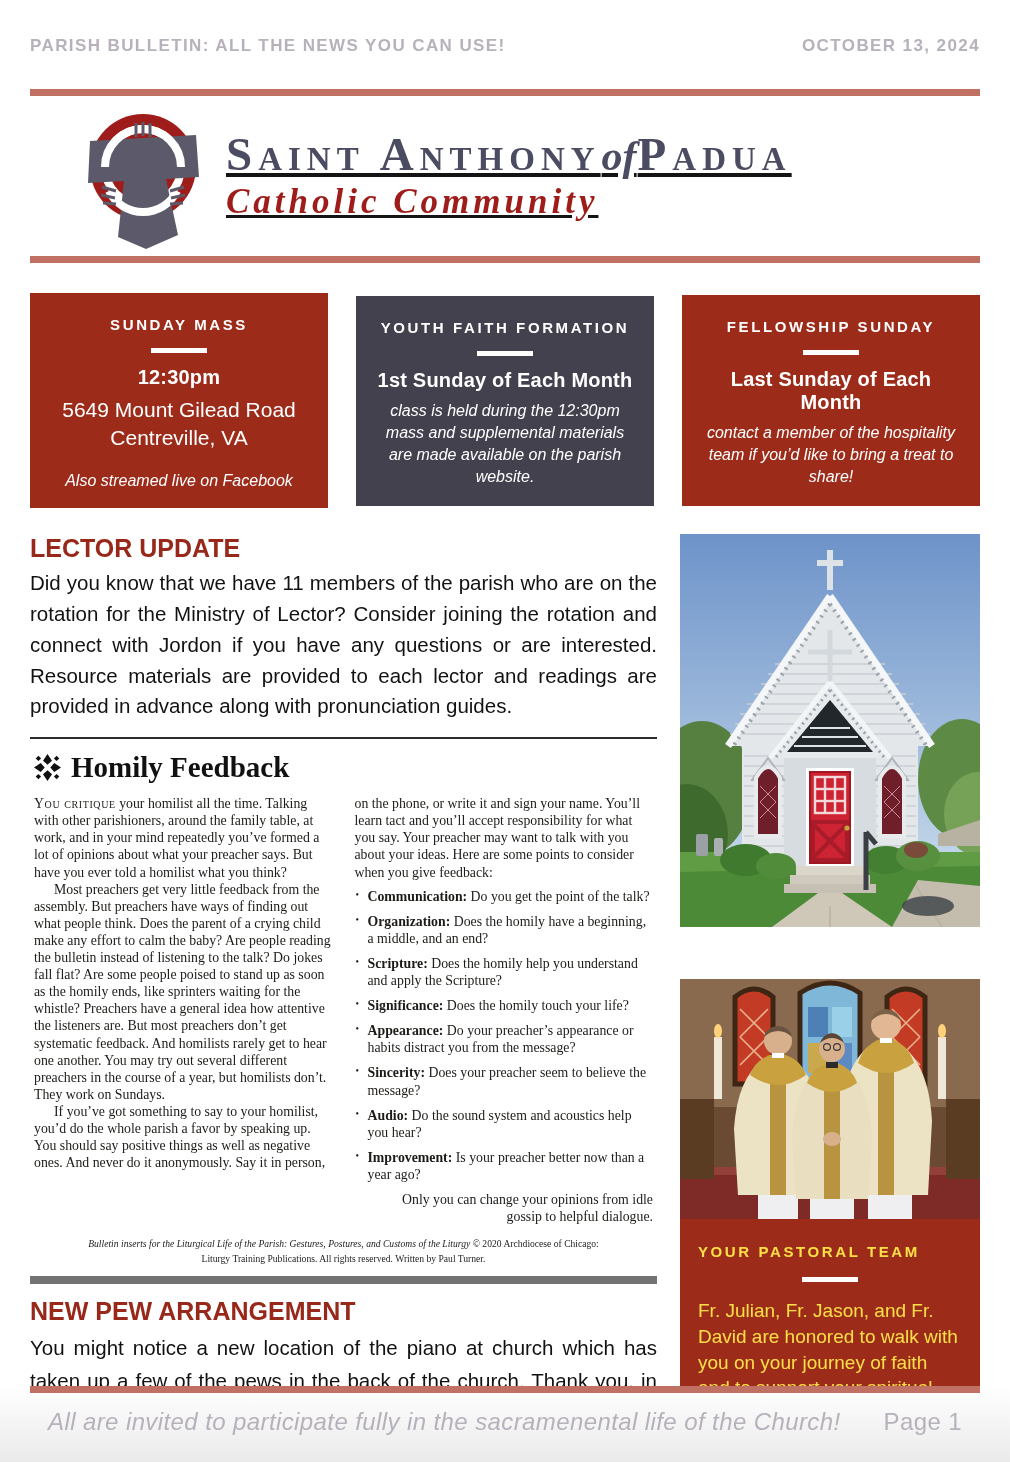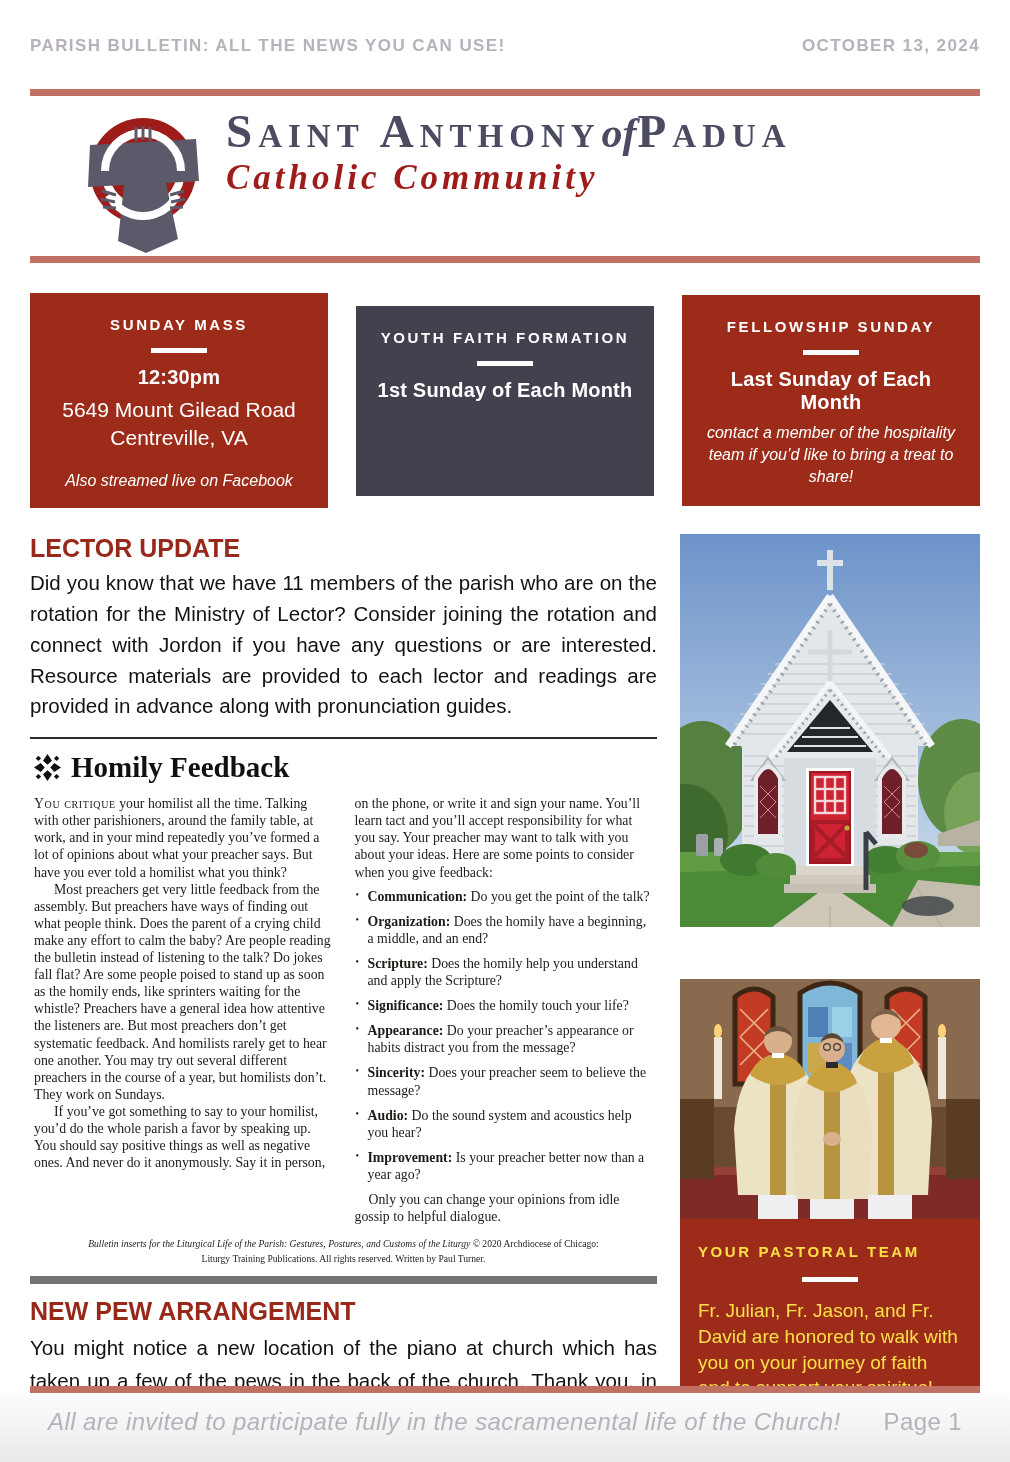--- a/index.html
+++ b/index.html
@@ -12,21 +12,21 @@
     width:1010px;height:1462px;position:relative;overflow:hidden;background:#fff;
     font-family:"Liberation Sans",sans-serif;color:var(--ink);
   }
   .page{padding:0 30px;}
   
   .topbar{display:flex;justify-content:space-between;align-items:flex-start;padding-top:36px;
     color:var(--muted);font-weight:700;font-size:17px;letter-spacing:1.4px;}
   .rule{height:7px;background:var(--salmon);}
   .rule-top{margin-top:33px;}
   
-  .masthead{display:flex;align-items:flex-start;gap:22px;padding:11px 0 12px;margin-left:52px;height:160px;}
+  .masthead{display:flex;align-items:center;gap:22px;padding:11px 0 12px;margin-left:52px;height:160px;text-decoration:underline;}
   .masthead-text{line-height:1.05;}
   .parish-name{font-family:"Liberation Serif",serif;font-variant:small-caps;font-weight:600;
     color:var(--logo-navy);font-size:47px;letter-spacing:6px;white-space:nowrap;}
   .parish-name .of{font-variant:normal;text-transform:lowercase;font-style:italic;font-size:42px;
     letter-spacing:0;margin:0 1px;}
   .community{font-family:"Liberation Serif",serif;font-style:italic;font-weight:700;
     color:var(--logo-red);font-size:35px;letter-spacing:4px;margin-top:4px;}
   
   .info-boxes{display:flex;justify-content:space-between;align-items:center;margin-top:30px;gap:28px;}
   .ibox{width:300px;min-height:190px;color:#fff;text-align:center;padding:23px 20px 18px;}
@@ -52,21 +52,21 @@
   .ornament{width:27px;height:27px;flex:0 0 auto;}
   .homily-cols{display:flex;gap:22px;font-size:13.8px;line-height:1.24;}
   .hcol{width:50%;}
   .homily p{margin:0;}
   .homily .indent{text-indent:20px;}
   .smallcaps{font-variant:small-caps;letter-spacing:.6px;}
   .feedback-list{list-style:none;margin:7px 0 0;padding:0;}
   .feedback-list li{position:relative;padding-left:13px;margin-bottom:8px;}
   .feedback-list li::before{content:"•";position:absolute;left:1px;top:1px;font-size:10px;}
   .feedback-list .term{font-weight:700;}
-  .closing{text-indent:14px;margin-top:2px !important;}
+  .closing{text-indent:14px;margin-top:2px !important;text-align:right;}
   .credit{text-align:center;font-size:9.6px;line-height:1.5;color:#1c1c1c;margin-top:12px;padding:0 52px;}
   .credit .it{font-style:italic;}
   
   .new-pew{margin-top:13px;}
   .new-pew .body-text{line-height:1.62;}
   
   .church-fig svg,.pastoral-photo svg{display:block;}
   .pastoral{margin-top:52px;}
   .pastoral-caption{width:300px;background:var(--brick);color:#fde047;text-align:left;padding:24px 18px 26px;}
   .pastoral-caption .ibox-divider{margin:17px auto 16px;}
@@ -128,20 +128,21 @@
       <div class="ibox-lines">
         <div>5649 Mount Gilead Road</div>
         <div>Centreville, VA</div>
       </div>
       <div class="ibox-note">Also streamed live on Facebook</div>
     </div>
     <div class="ibox ibox-slate">
       <div class="ibox-title">YOUTH FAITH FORMATION</div>
       <div class="ibox-divider"></div>
       <div class="ibox-sub">1st Sunday of Each Month</div>
+      <div class="ibox-body">class is held during the 12:30pm mass and supplemental materials are made available on the parish website.</div>
     </div>
     <div class="ibox ibox-red">
       <div class="ibox-title">FELLOWSHIP SUNDAY</div>
       <div class="ibox-divider"></div>
       <div class="ibox-sub">Last Sunday of Each Month</div>
       <div class="ibox-body">contact a member of the hospitality team if you’d like to bring a treat to share!</div>
     </div>
   </div>
 
   <div class="content-grid">

